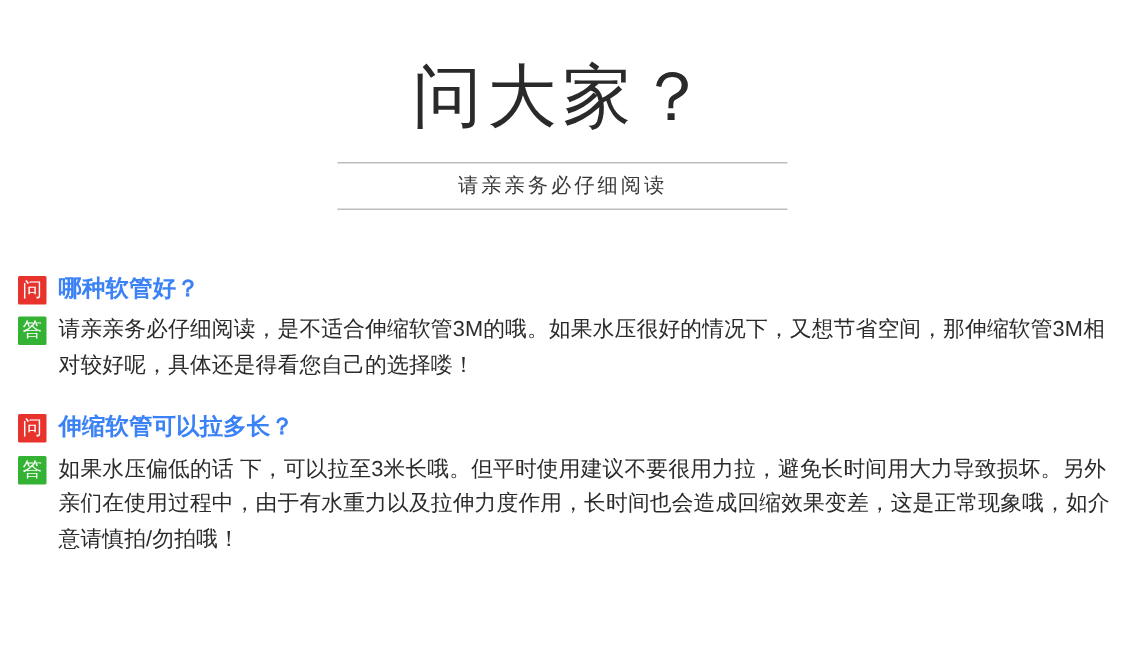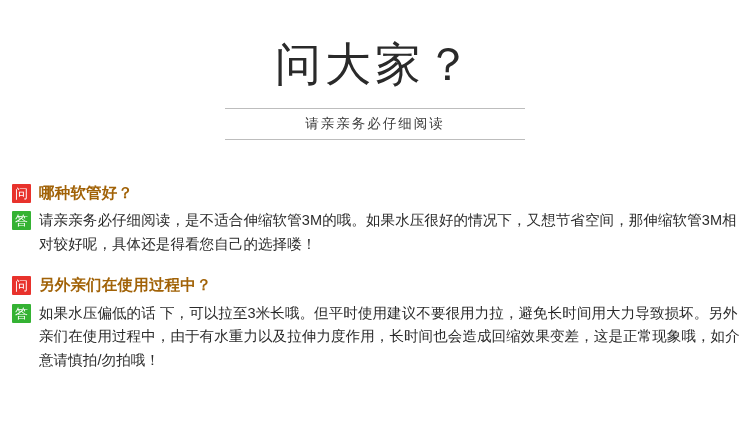--- a/index.html
+++ b/index.html
@@ -86,21 +86,21 @@
   }
   .badge-q {
     background: #e8322c;
   }
   .badge-a {
     background: #34b233;
   }
   .q-text {
     font-size: 15.5px;
     font-weight: bold;
-    color: #a16207;
+    color: #3b82f6;
     line-height: 1.45;
     letter-spacing: 0.2px;
   }
   .a-text {
     font-size: 14.5px;
     color: #2b2b2b;
     line-height: 1.62;
     letter-spacing: 0.1px;
     max-width: 712px;
   }
@@ -131,21 +131,21 @@
       </div>
       <div class="qa-row qa-answer">
         <span class="badge badge-a">答</span>
         <span class="a-text">请亲亲务必仔细阅读，是不适合伸缩软管3M的哦。如果水压很好的情况下，又想节省空间，那伸缩软管3M相对较好呢，具体还是得看您自己的选择喽！</span>
       </div>
     </div>
 
     <div class="qa-item">
       <div class="qa-row">
         <span class="badge badge-q">问</span>
-        <span class="q-text">另外亲们在使用过程中？</span>
+        <span class="q-text">伸缩软管可以拉多长？</span>
       </div>
       <div class="qa-row qa-answer">
         <span class="badge badge-a">答</span>
         <span class="a-text">如果水压偏低的话 下，可以拉至3米长哦。但平时使用建议不要很用力拉，避免长时间用大力导致损坏。另外亲们在使用过程中，由于有水重力以及拉伸力度作用，长时间也会造成回缩效果变差，这是正常现象哦，如介意请慎拍/勿拍哦！</span>
       </div>
     </div>
 
   </div>
 </div>
 

